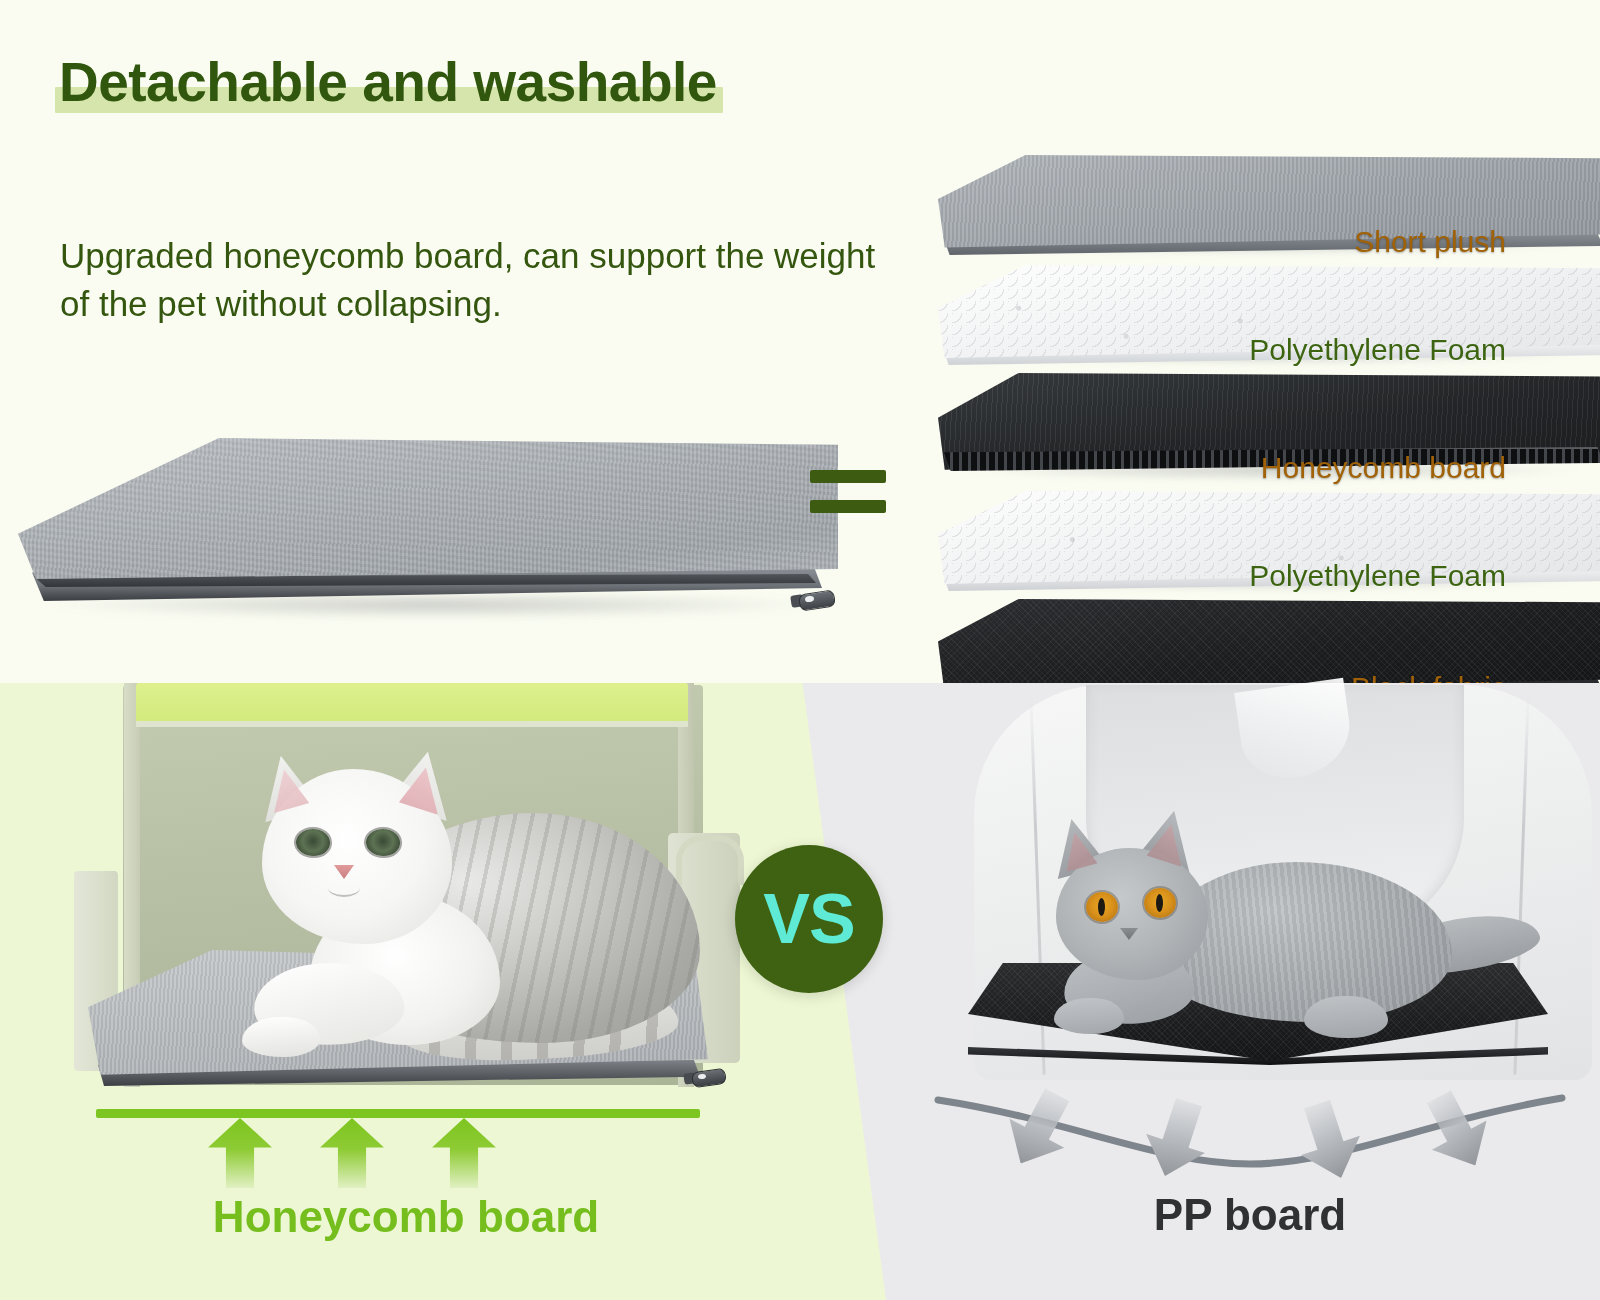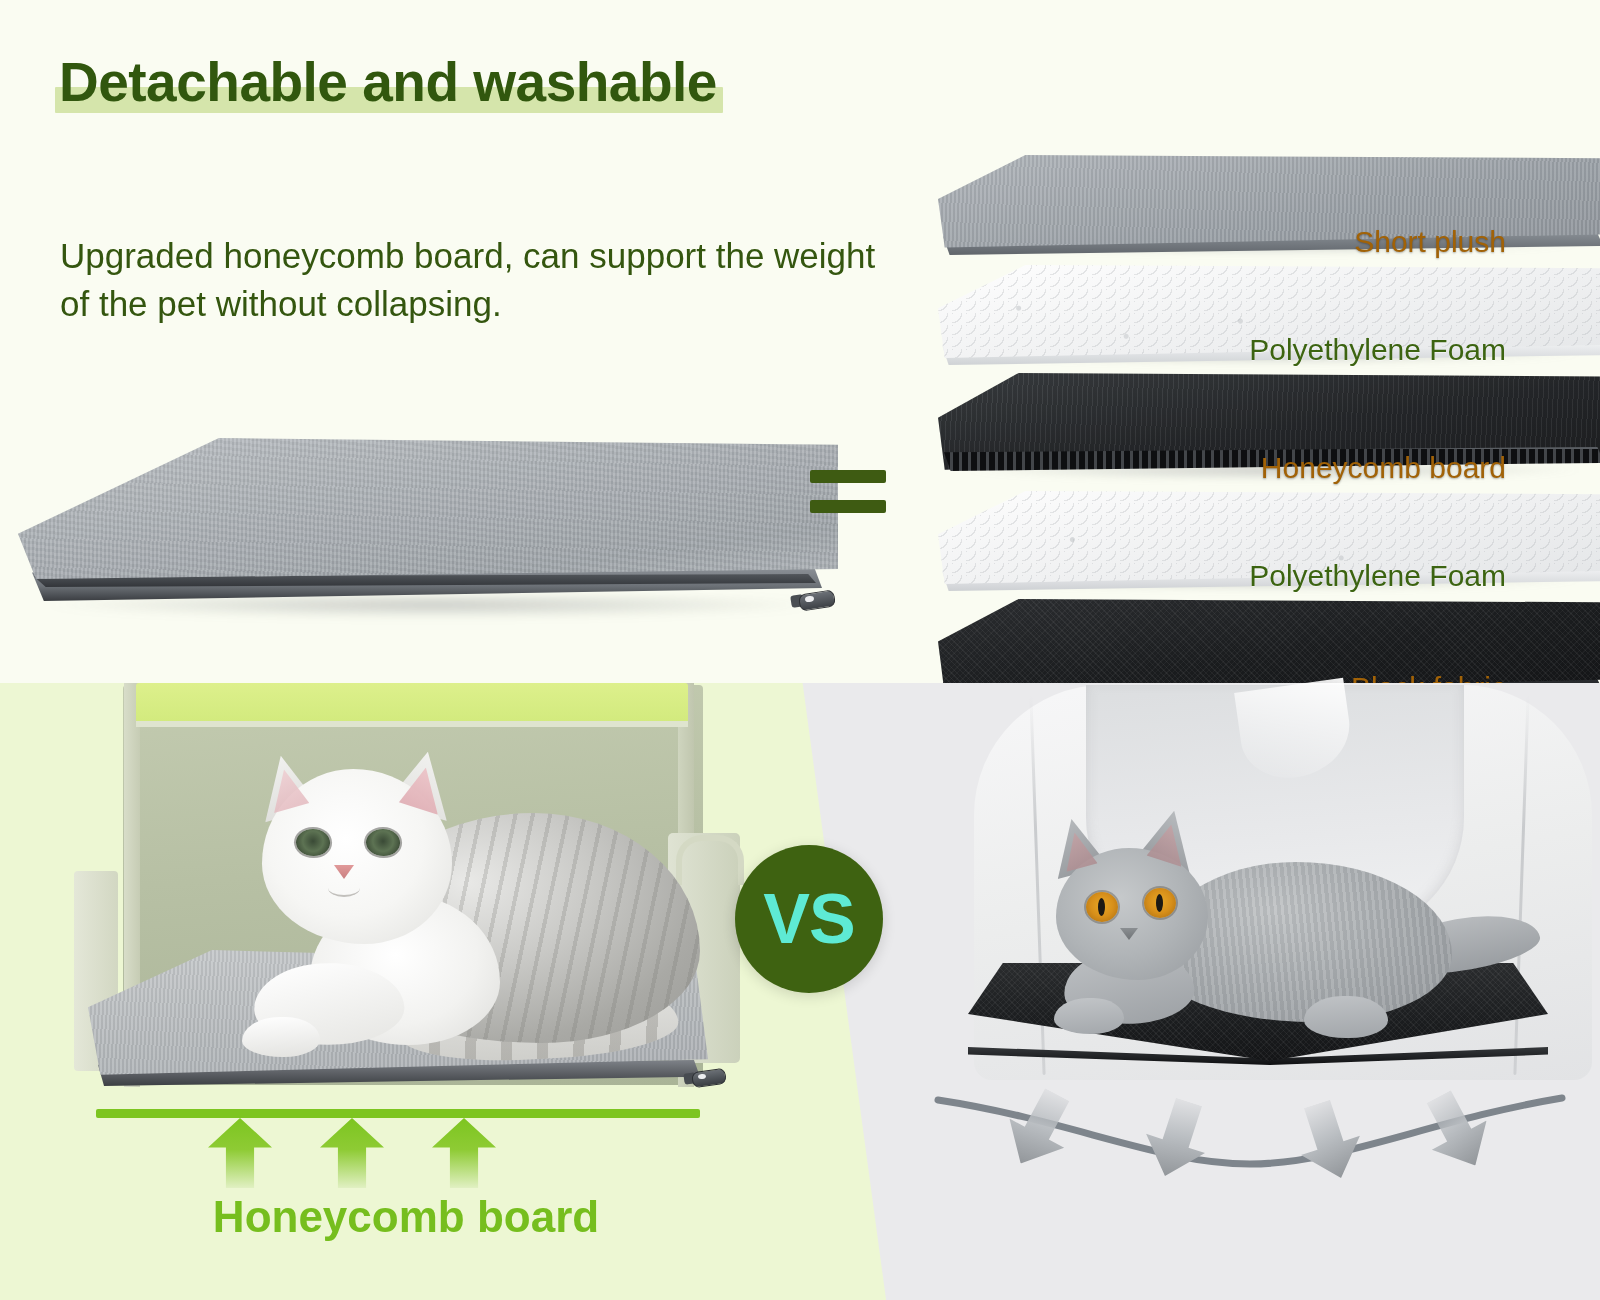--- a/index.html
+++ b/index.html
@@ -771,14 +771,15 @@
 
   <svg class="pp-curve" viewBox="0 0 640 90">
     <path d="M8,22 C 140,42 230,86 320,86 C 410,86 500,42 632,20" fill="none" stroke="#7E858C" stroke-width="7" stroke-linecap="round"></path>
   </svg>
   <div class="pp-arrows">
     <div class="pp-arrow pa1"></div>
     <div class="pp-arrow pa2"></div>
     <div class="pp-arrow pa3"></div>
     <div class="pp-arrow pa4"></div>
   </div>
+  <div class="pp-label">PP board</div>
 
 </div>
 
 </body></html>

